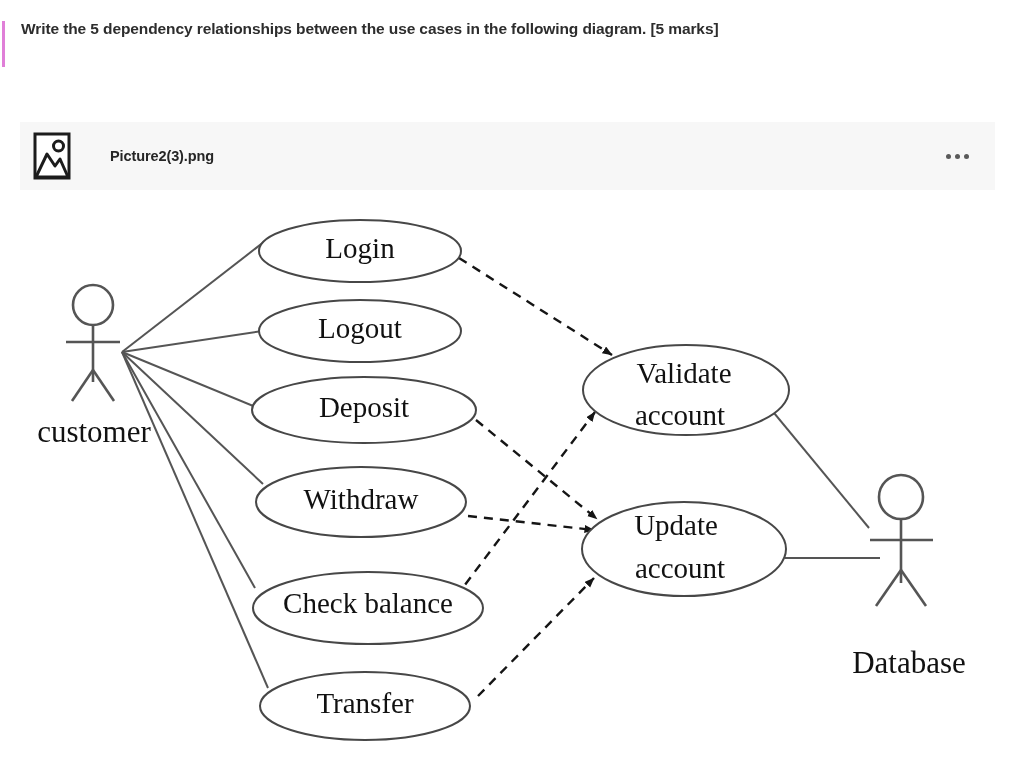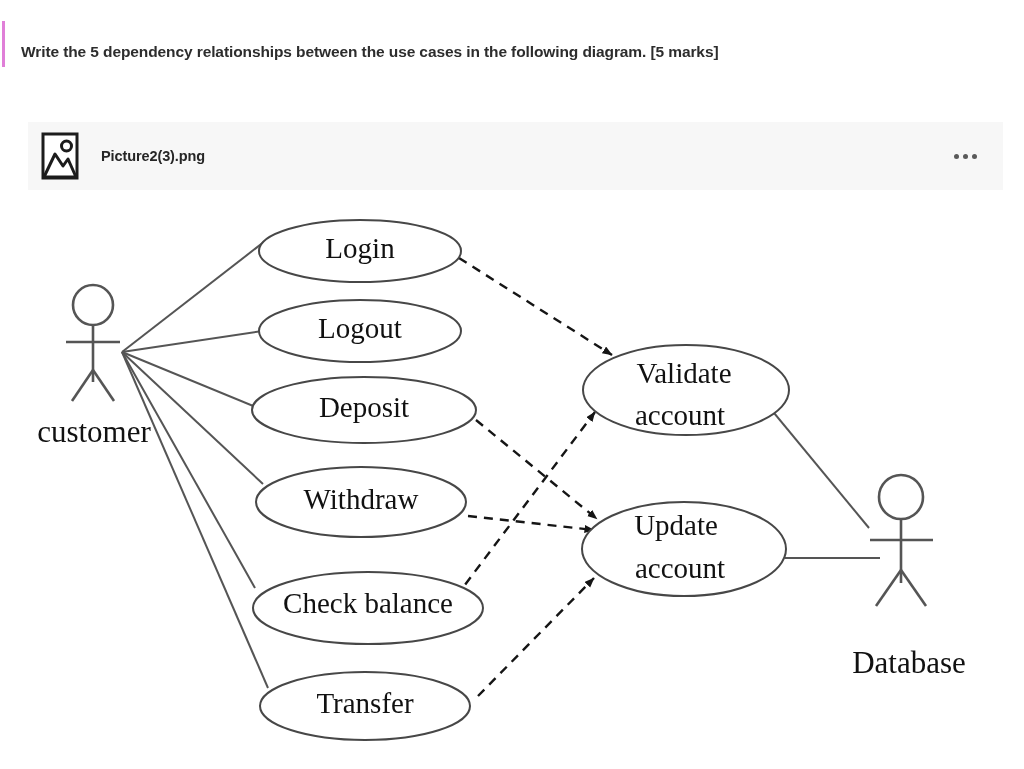--- a/index.html
+++ b/index.html
@@ -23,41 +23,42 @@
     top: 21px;
     width: 3px;
     height: 46px;
     background: #e07fd8;
   }
 
   
   #question-text {
     position: absolute;
     left: 21px;
-    top: 41px;
+    top: 18px;
     width: 960px;
     font-family: "Liberation Sans", sans-serif;
     font-size: 15.5px;
     font-weight: 700;
     color: #2d2d2d;
     letter-spacing: -0.1px;
     line-height: 22px;
     white-space: nowrap;
   }
 
   
   #attachment-bar {
     position: absolute;
-    left: 28px;
+    left: 20px;
     top: 122px;
     width: 975px;
     height: 68px;
     background: #f7f7f7;
     display: flex;
     align-items: center;
+    gap: 17px;
   }
   #attachment-thumb {
     margin-left: 13px;
     width: 46px;
     height: 48px;
     flex: 0 0 auto;
   }
   #attachment-name {
     margin-left: 14px;
     font-family: "Liberation Sans", sans-serif;

